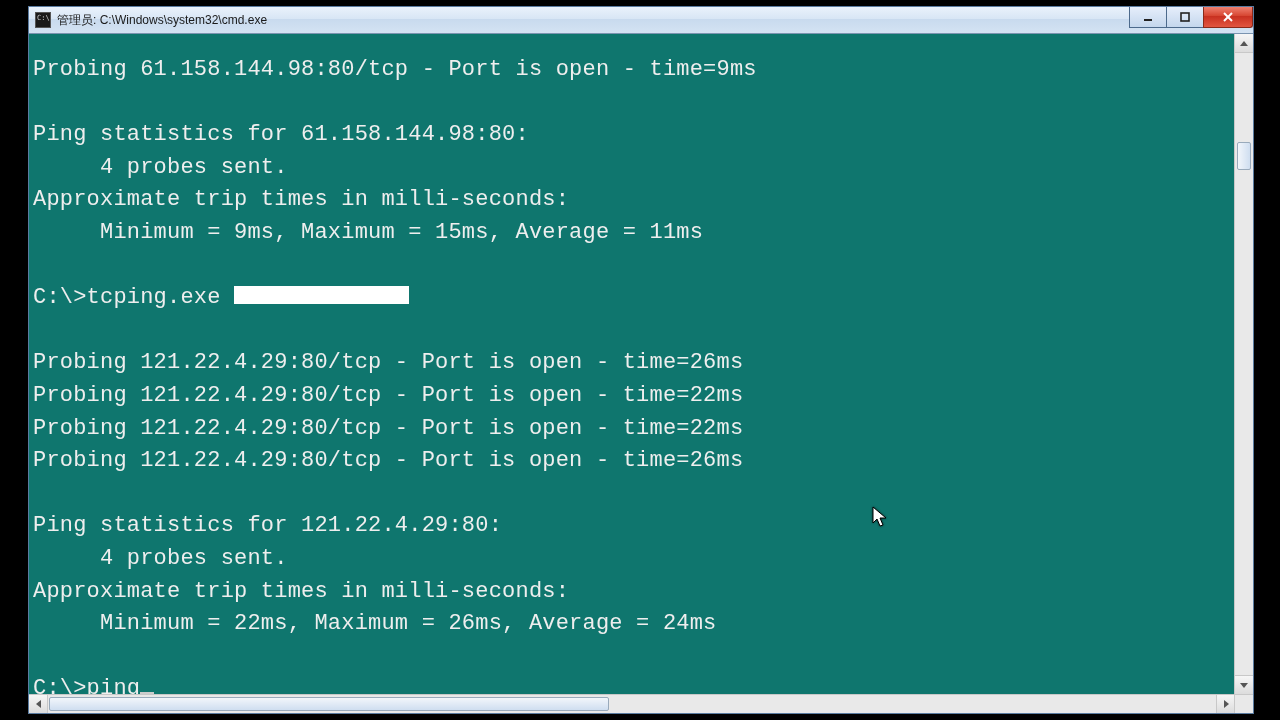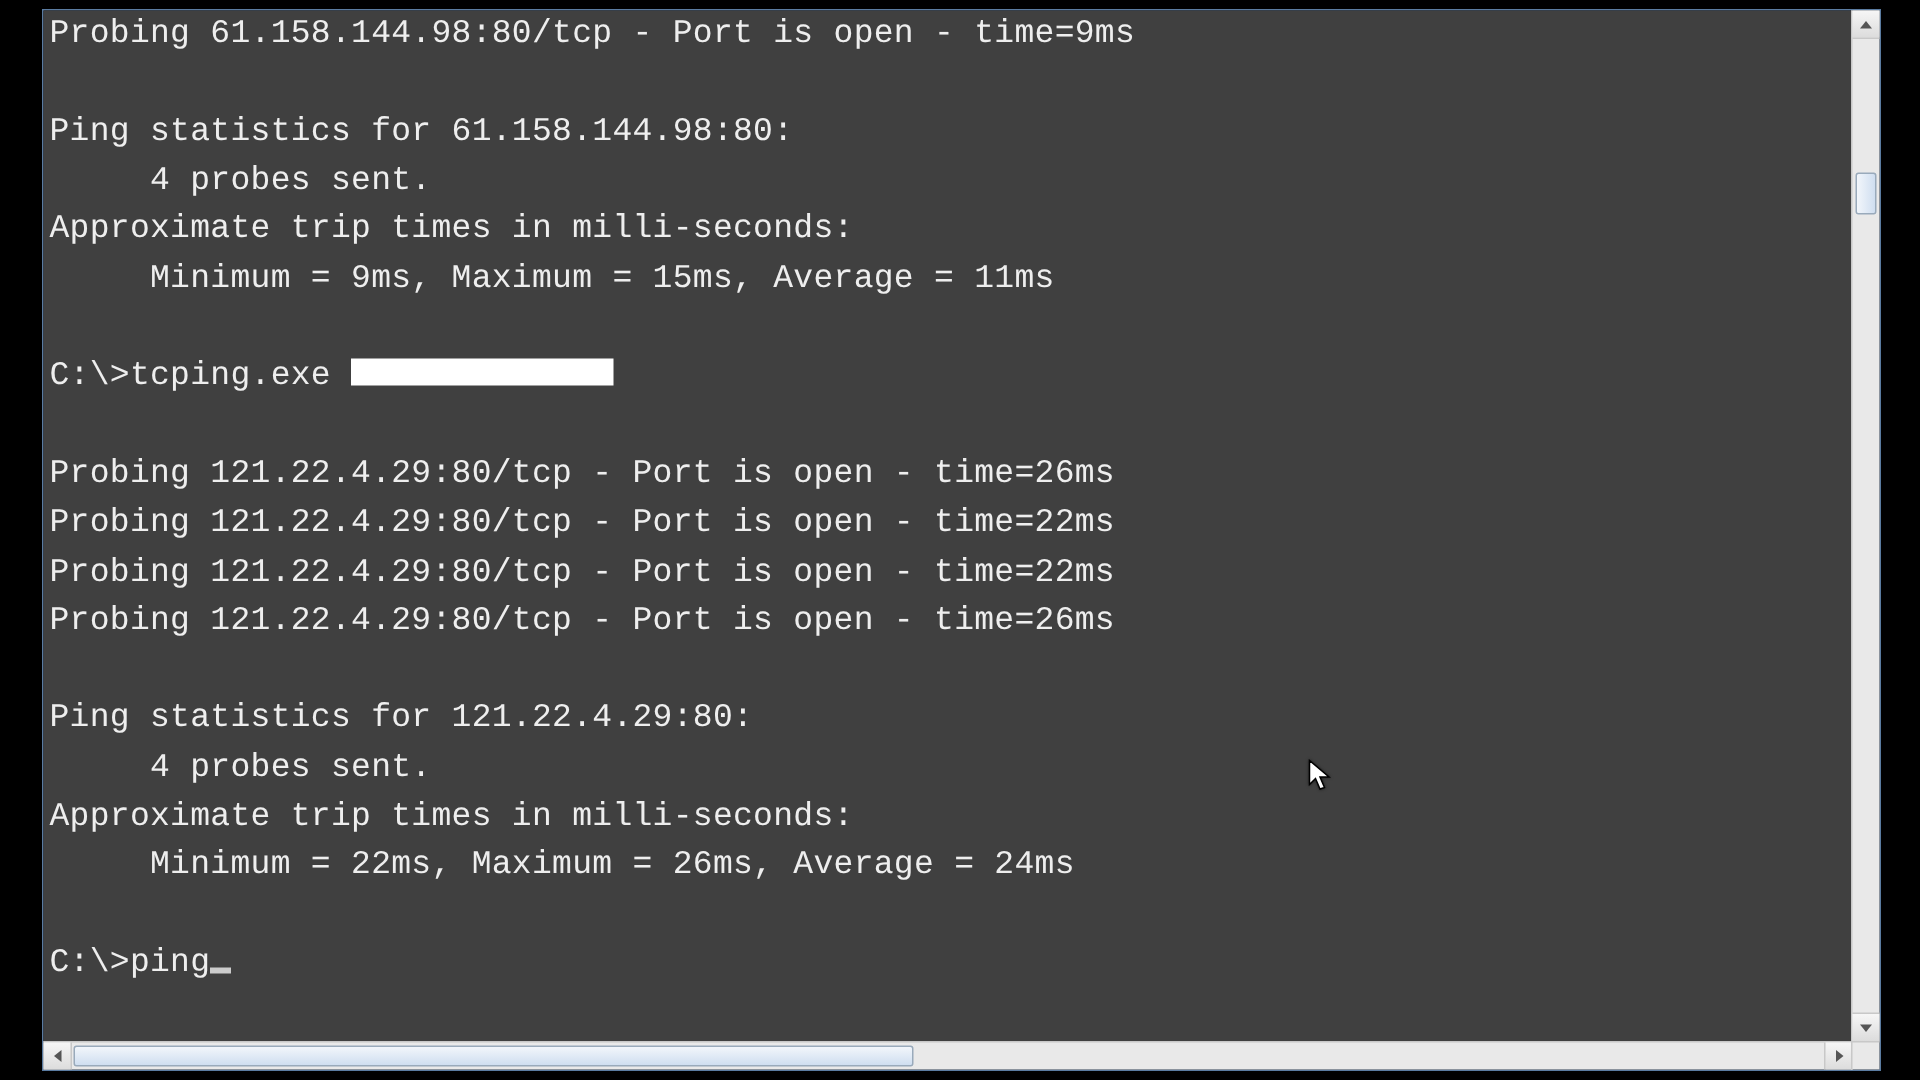--- a/index.html
+++ b/index.html
@@ -81,29 +81,29 @@
   .win-btn svg { display:block; }
 
   .console-area {
     flex: 1;
     display: flex;
     flex-direction: row;
     min-height: 0;
   }
   .console {
     flex: 1;
-    background: #404040;
+    background: #0f766e;
     color: #eee;
     font-family: "NSimSun","SimSun","Consolas","Courier New", monospace;
     font-size: 22px;
     line-height: 32.6px;
     white-space: pre;
     overflow: hidden;
     padding-left: 4px;
-    padding-top: 0;
+    padding-top: 20px;
     letter-spacing: 0.2px;
   }
   .redact {
     display:inline-block;
     vertical-align: middle;
     background:#fff;
     height:18px;
     position:relative;
     top:-2px;
   }
@@ -176,20 +176,42 @@
     background:#ccc;
     vertical-align: baseline;
     margin-bottom:-2px;
   }
 </style>
 </head>
 <body>
 
 <div class="window">
 
+  <div class="titlebar">
+    <div class="app-icon"></div>
+    <div class="title-text">管理员: C:\Windows\system32\cmd.exe</div>
+    <div class="win-buttons">
+      <div class="win-btn min">
+        <svg width="10" height="10">
+            <rect x="1" y="7" width="8" height="2" fill="#222"></rect>
+          </svg>
+      </div>
+      <div class="win-btn max">
+        <svg width="10" height="10">
+            <rect x="1" y="1" width="8" height="8" fill="none" stroke="#222" stroke-width="1.6"></rect>
+          </svg>
+      </div>
+      <div class="win-btn close">
+        <svg width="12" height="10">
+          <line x1="2" y1="1" x2="10" y2="9" stroke="#fff" stroke-width="2"></line>
+          <line x1="10" y1="1" x2="2" y2="9" stroke="#fff" stroke-width="2"></line>
+        </svg>
+      </div>
+    </div>
+  </div>
 
   <div class="console-area">
     <div class="console"><span>Probing 61.158.144.98:80/tcp - Port is open - time=9ms</span>
 <span></span>
 <span>Ping statistics for 61.158.144.98:80:</span>
 <span>     4 probes sent.</span>
 <span>Approximate trip times in milli-seconds:</span>
 <span>     Minimum = 9ms, Maximum = 15ms, Average = 11ms</span>
 <span></span>
 <span><span>C:\&gt;tcping.exe </span><span class="redact" style="width:175px"></span></span>

